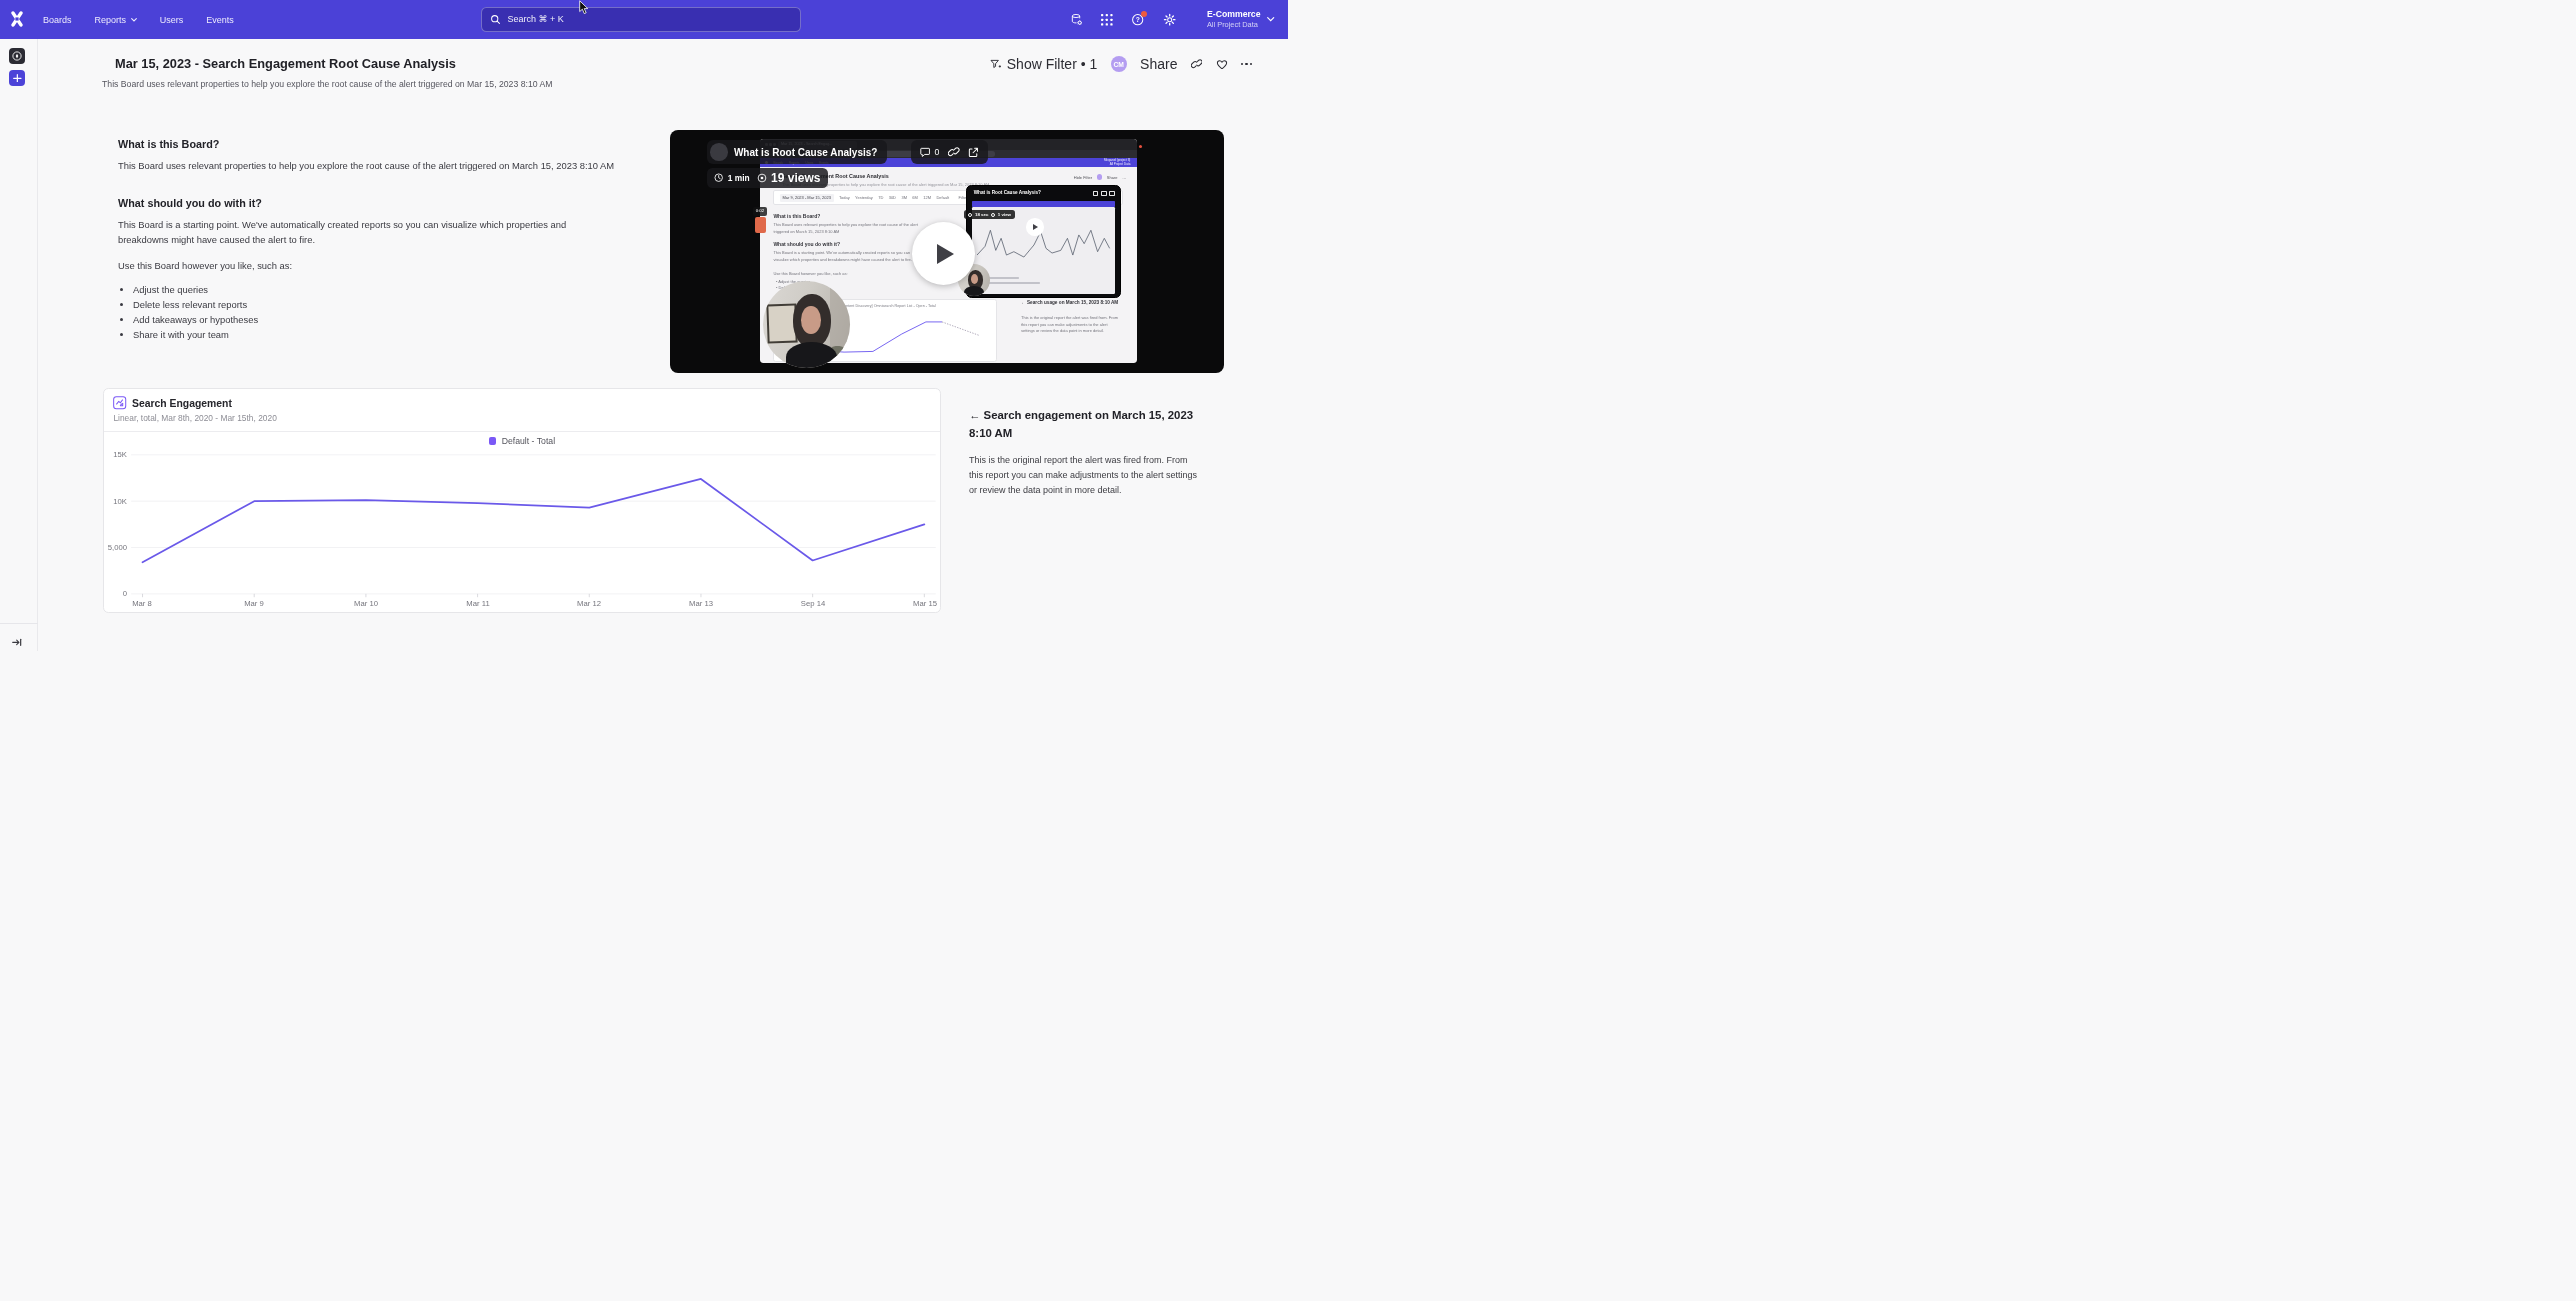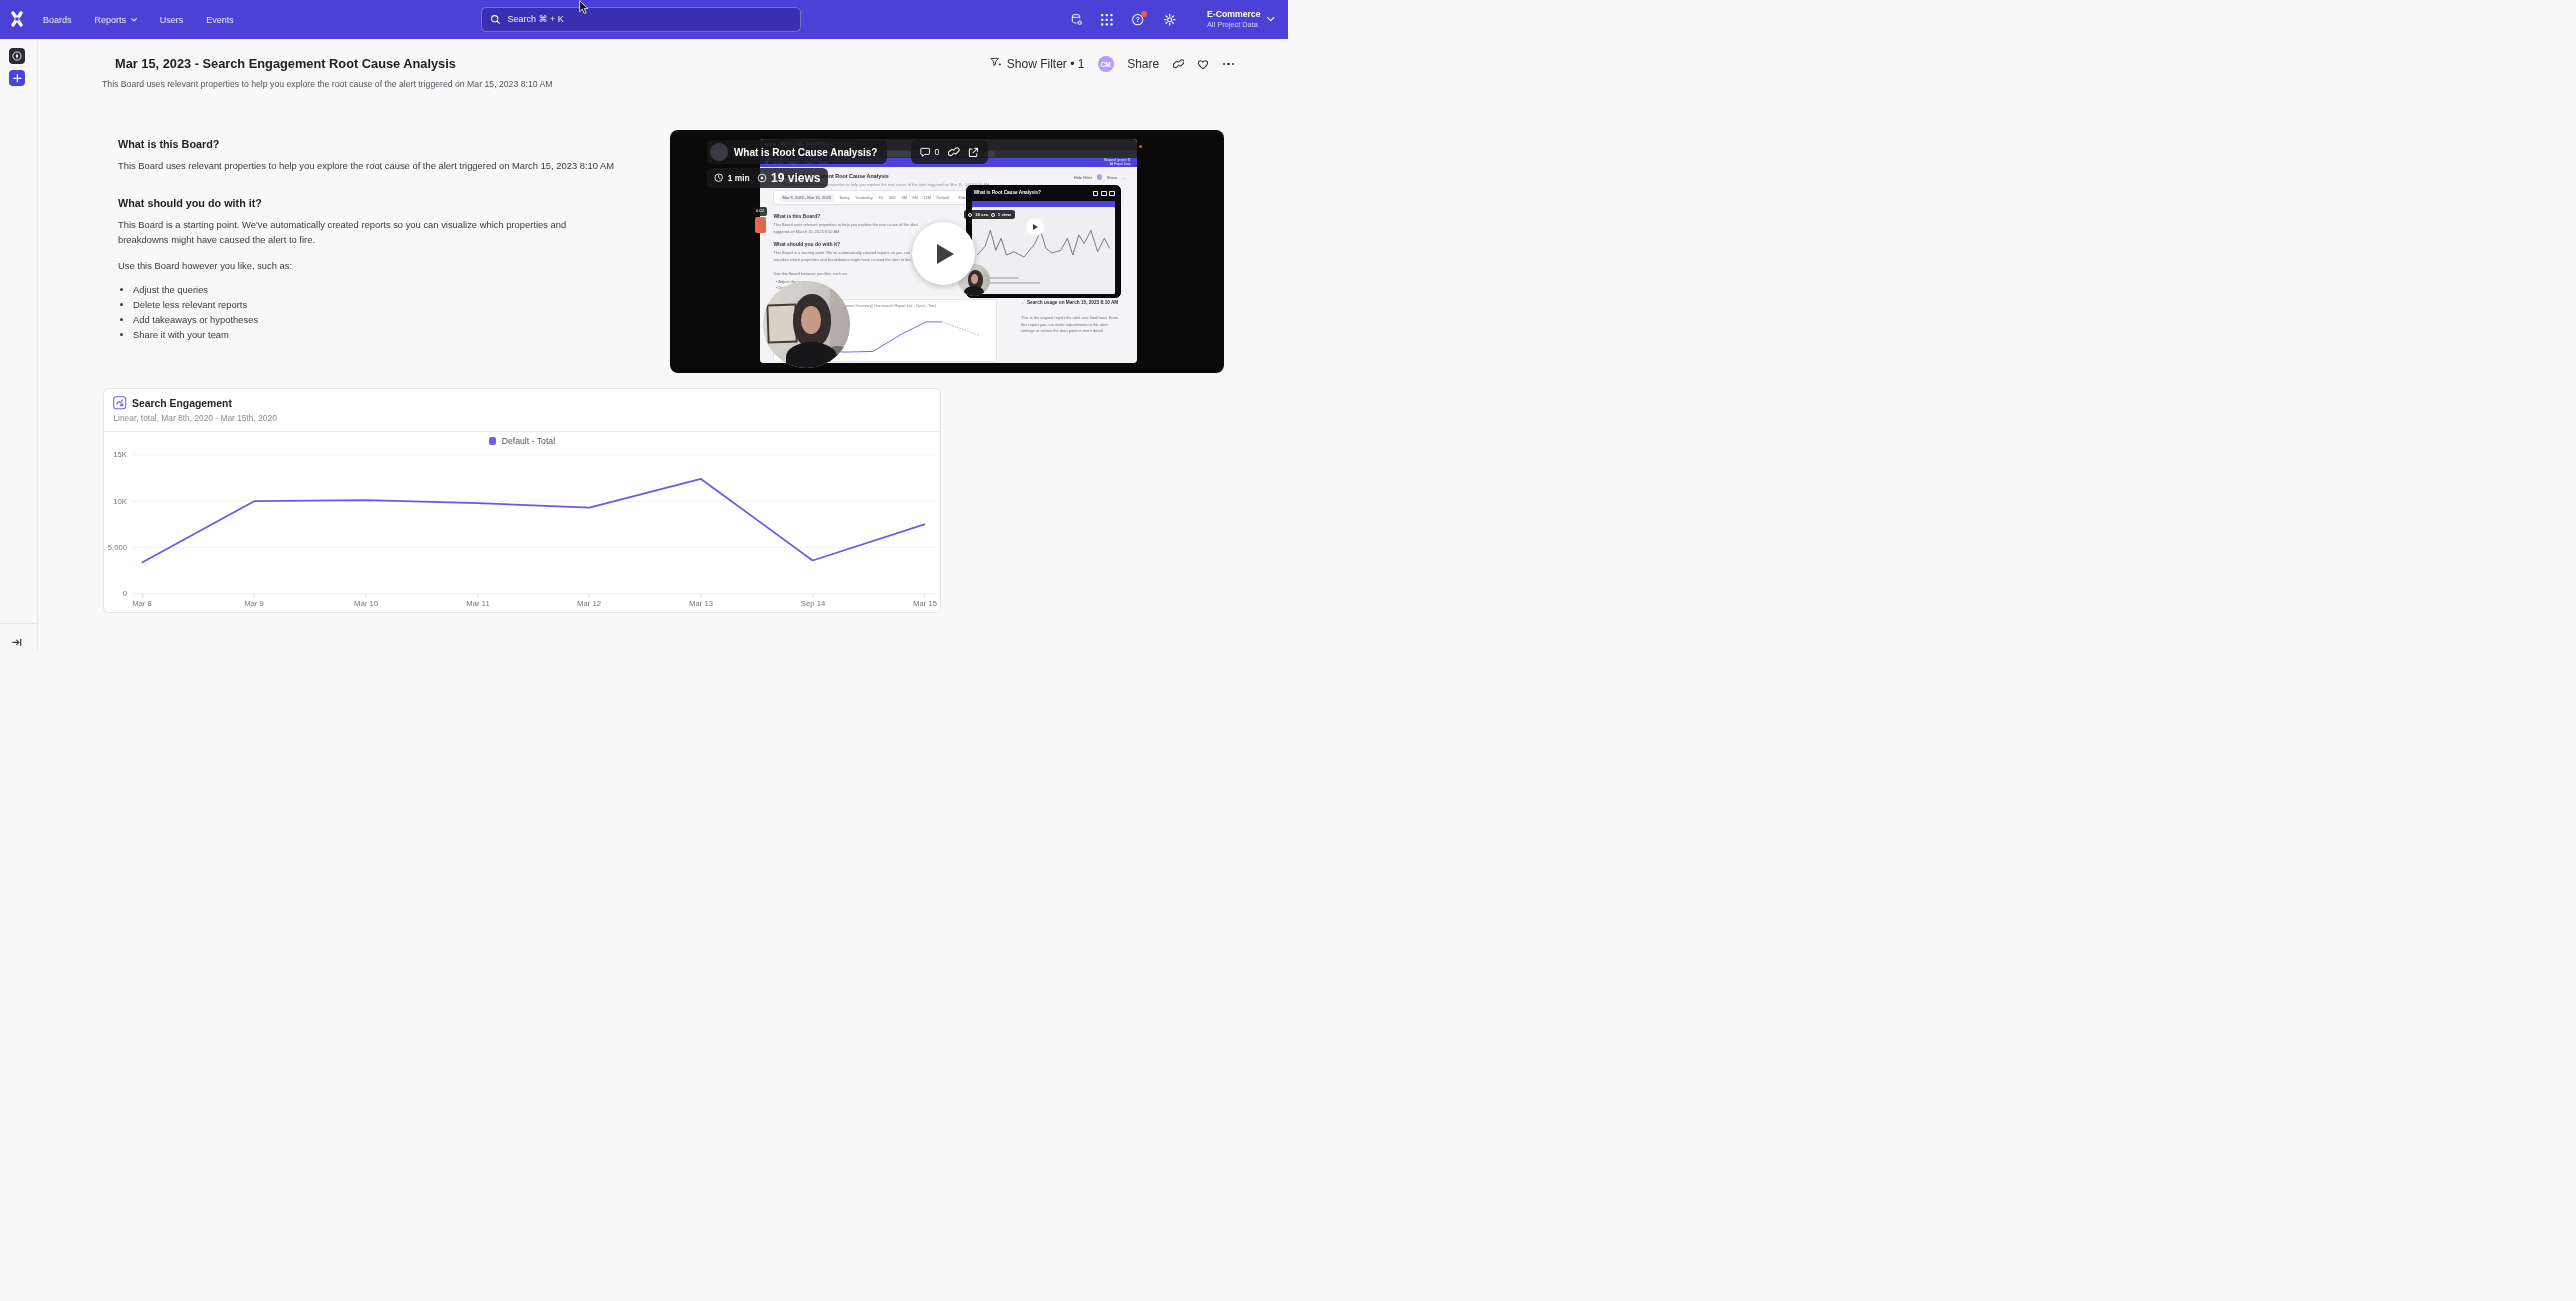--- a/index.html
+++ b/index.html
@@ -19,21 +19,21 @@
   .proj .p2{color:rgba(255,255,255,0.75);font-size:7.4px;}
   .help-dot{position:absolute;right:-2px;top:-2px;width:6px;height:6px;border-radius:50%;background:#ef5b3f;}
   
   #rail{position:absolute;left:0;top:39px;width:38px;height:612px;background:#f8f8f9;border-right:0.7px solid #e9e9ec;box-sizing:border-box;}
   .rail-btn{position:absolute;left:9.4px;width:16px;height:16px;border-radius:4px;display:flex;align-items:center;justify-content:center;}
   .rail-div{position:absolute;left:0;top:584px;width:38px;height:0.7px;background:#e6e6ea;}
   
   #btitle{position:absolute;left:102px;top:56px;font-size:12.8px;font-weight:700;color:#212127;padding-left:13px;}
   #bsub{position:absolute;left:102px;top:79px;font-size:8.7px;color:#55555e;}
   #actions{position:absolute;left:990px;top:56px;display:flex;align-items:center;gap:13.4px;color:#2c2c33;}
-  .act{display:flex;gap:5.4px;font-size:12px;color:#2c2c33;}
+  .act{display:flex;align-items:center;gap:5.4px;font-size:14px;color:#2c2c33;}
   #cm{width:16px;height:16px;border-radius:50%;background:#b49df1;color:#fff;font-size:6.7px;font-weight:700;display:flex;align-items:center;justify-content:center;}
   .dots{display:flex;gap:2px;}
   .dots i{width:2.4px;height:2.4px;border-radius:50%;background:#2c2c33;}
   
   #intro{position:absolute;left:118px;top:138px;width:501px;color:#3a3a41;}
   #intro h2{font-size:10.8px;font-weight:700;color:#222228;margin:0 0 8px 0;}
   #intro .gap{margin-top:24px;}
   #intro p{font-size:9.4px;line-height:15px;margin:0 0 10.8px 0;}
   #intro ul{margin:9.4px 0 0 15px;padding:0;}
   #intro li{font-size:9.4px;line-height:15px;}
@@ -444,15 +444,19 @@
     <span class="xlab" style="left:38px;">Mar 8</span>
     <span class="xlab" style="left:150px;">Mar 9</span>
     <span class="xlab" style="left:262px;">Mar 10</span>
     <span class="xlab" style="left:374px;">Mar 11</span>
     <span class="xlab" style="left:485px;">Mar 12</span>
     <span class="xlab" style="left:597px;">Mar 13</span>
     <span class="xlab" style="left:709px;">Sep 14</span>
     <span class="xlab" style="left:821px;">Mar 15</span>
   </div>
 
+  <div id="note">
+    <h3>← Search engagement on March 15, 2023 8:10 AM</h3>
+    <p>This is the original report the alert was fired from. From this report you can make adjustments to the alert settings or review the data point in more detail.</p>
+  </div>
 
 </div>
 
 
 </body></html>

